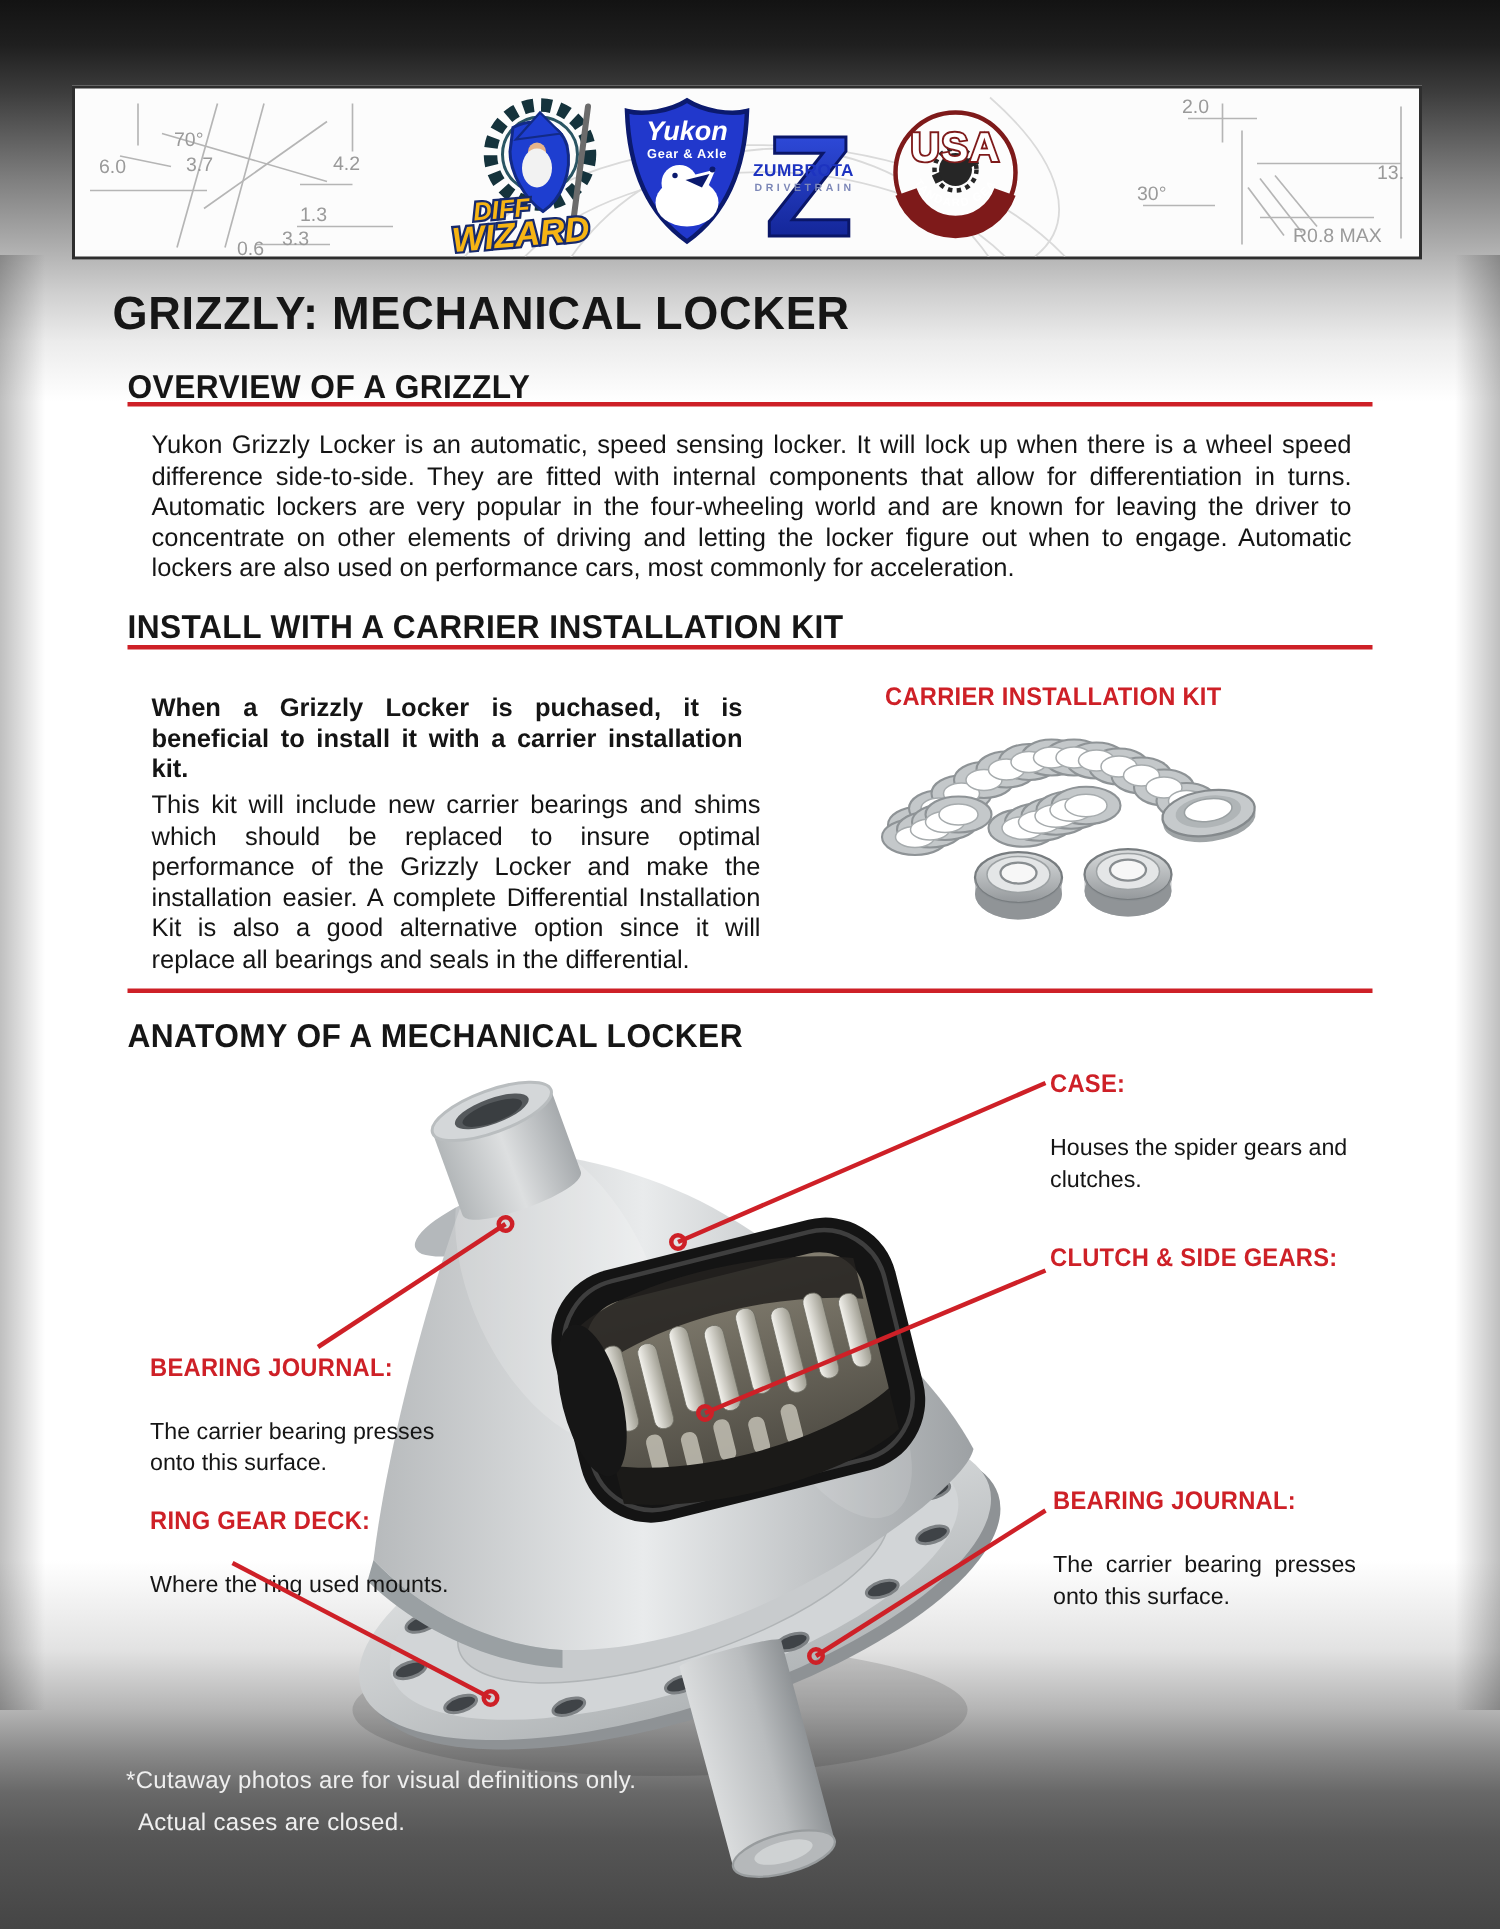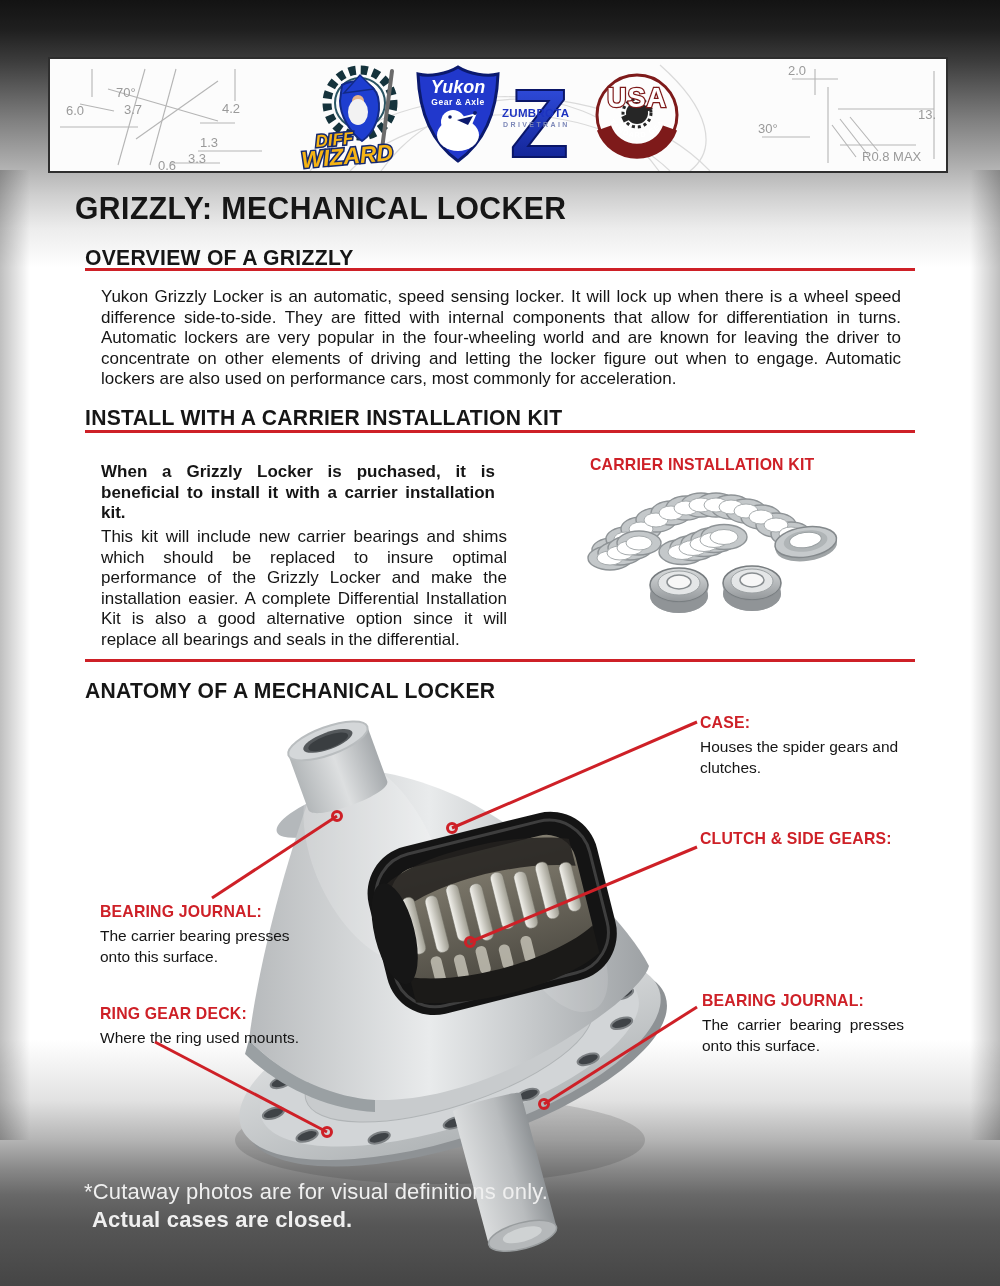--- a/index.html
+++ b/index.html
@@ -29,25 +29,25 @@
   }
   .red-rule{position:absolute; left:85px; width:830px; height:3px; background:#ce2027;}
   .body-text{
     position:absolute; font-size:17px; line-height:20.5px; text-align:justify; color:#151515;
   }
   .kit-label,.callout-label{
     position:absolute; color:#ce2027; font-weight:bold; font-size:17px; white-space:nowrap;
     transform:scaleX(.93); transform-origin:left top; letter-spacing:.2px;
   }
   .callout-text{
-    position:absolute; font-size:15.5px; line-height:21px; color:#151515;
+    position:absolute; font-size:15.5px; line-height:21px; color:#151515;margin-top:19px;
   }
   .justify{text-align:justify;}
   .footnote{
-    position:absolute; color:#efefef; font-size:22px; white-space:nowrap; letter-spacing:.2px;
+    position:absolute; color:#efefef; font-size:16px; white-space:nowrap; letter-spacing:.2px;
   }
   svg{display:block;}
   .abs{position:absolute;}
   .overlay{position:absolute; left:0; top:0; pointer-events:none;}
 </style>
 </head>
 <body>
 
 <div class="page">
 
@@ -406,15 +406,15 @@
     <g fill="none" stroke="#ce2027" stroke-width="3">
       <circle cx="452" cy="828" r="4.5"></circle>
       <circle cx="470" cy="942" r="4.5"></circle>
       <circle cx="544" cy="1104" r="4.5"></circle>
       <circle cx="337" cy="816" r="4.5"></circle>
       <circle cx="327" cy="1132" r="4.5"></circle>
     </g>
   </svg>
 
   <div class="footnote" style="left:84px; top:1179px;">*Cutaway photos are for visual definitions only.</div>
-  <div class="footnote" style="left:92px; top:1207px;font-weight:bold;">Actual cases are closed.</div>
+  <div class="footnote" style="left:92px; top:1207px;">Actual cases are closed.</div>
 
 </div>
 
 </body></html>

